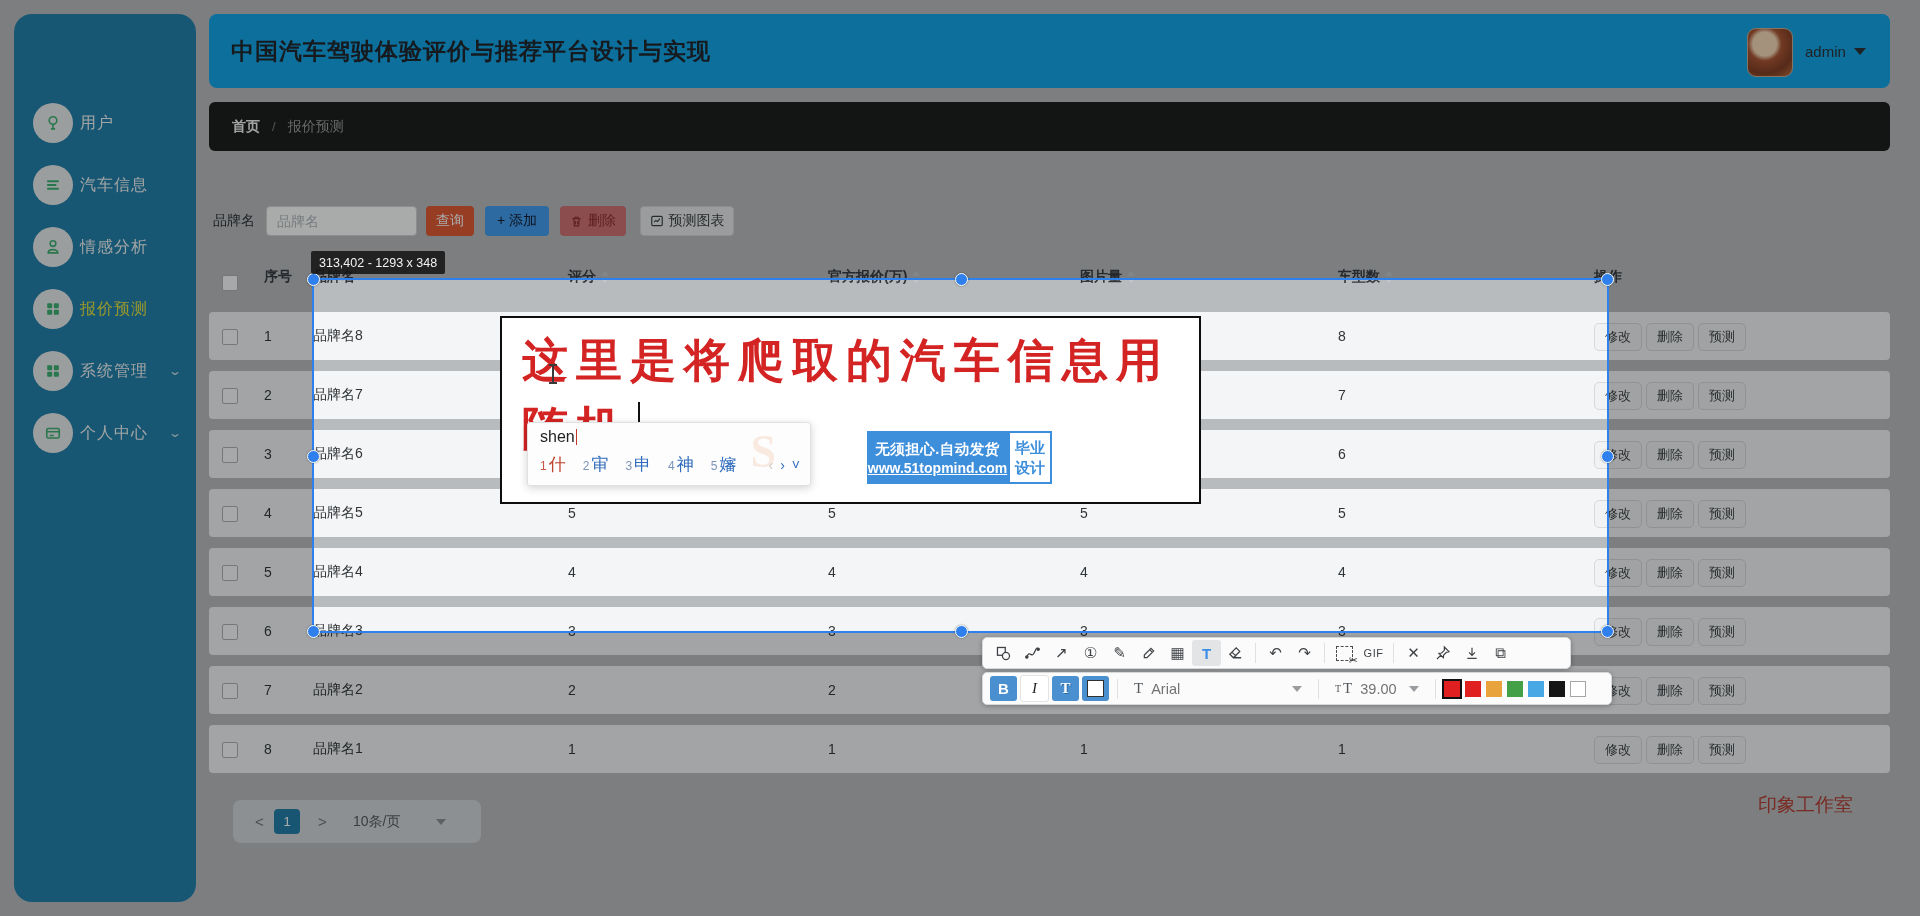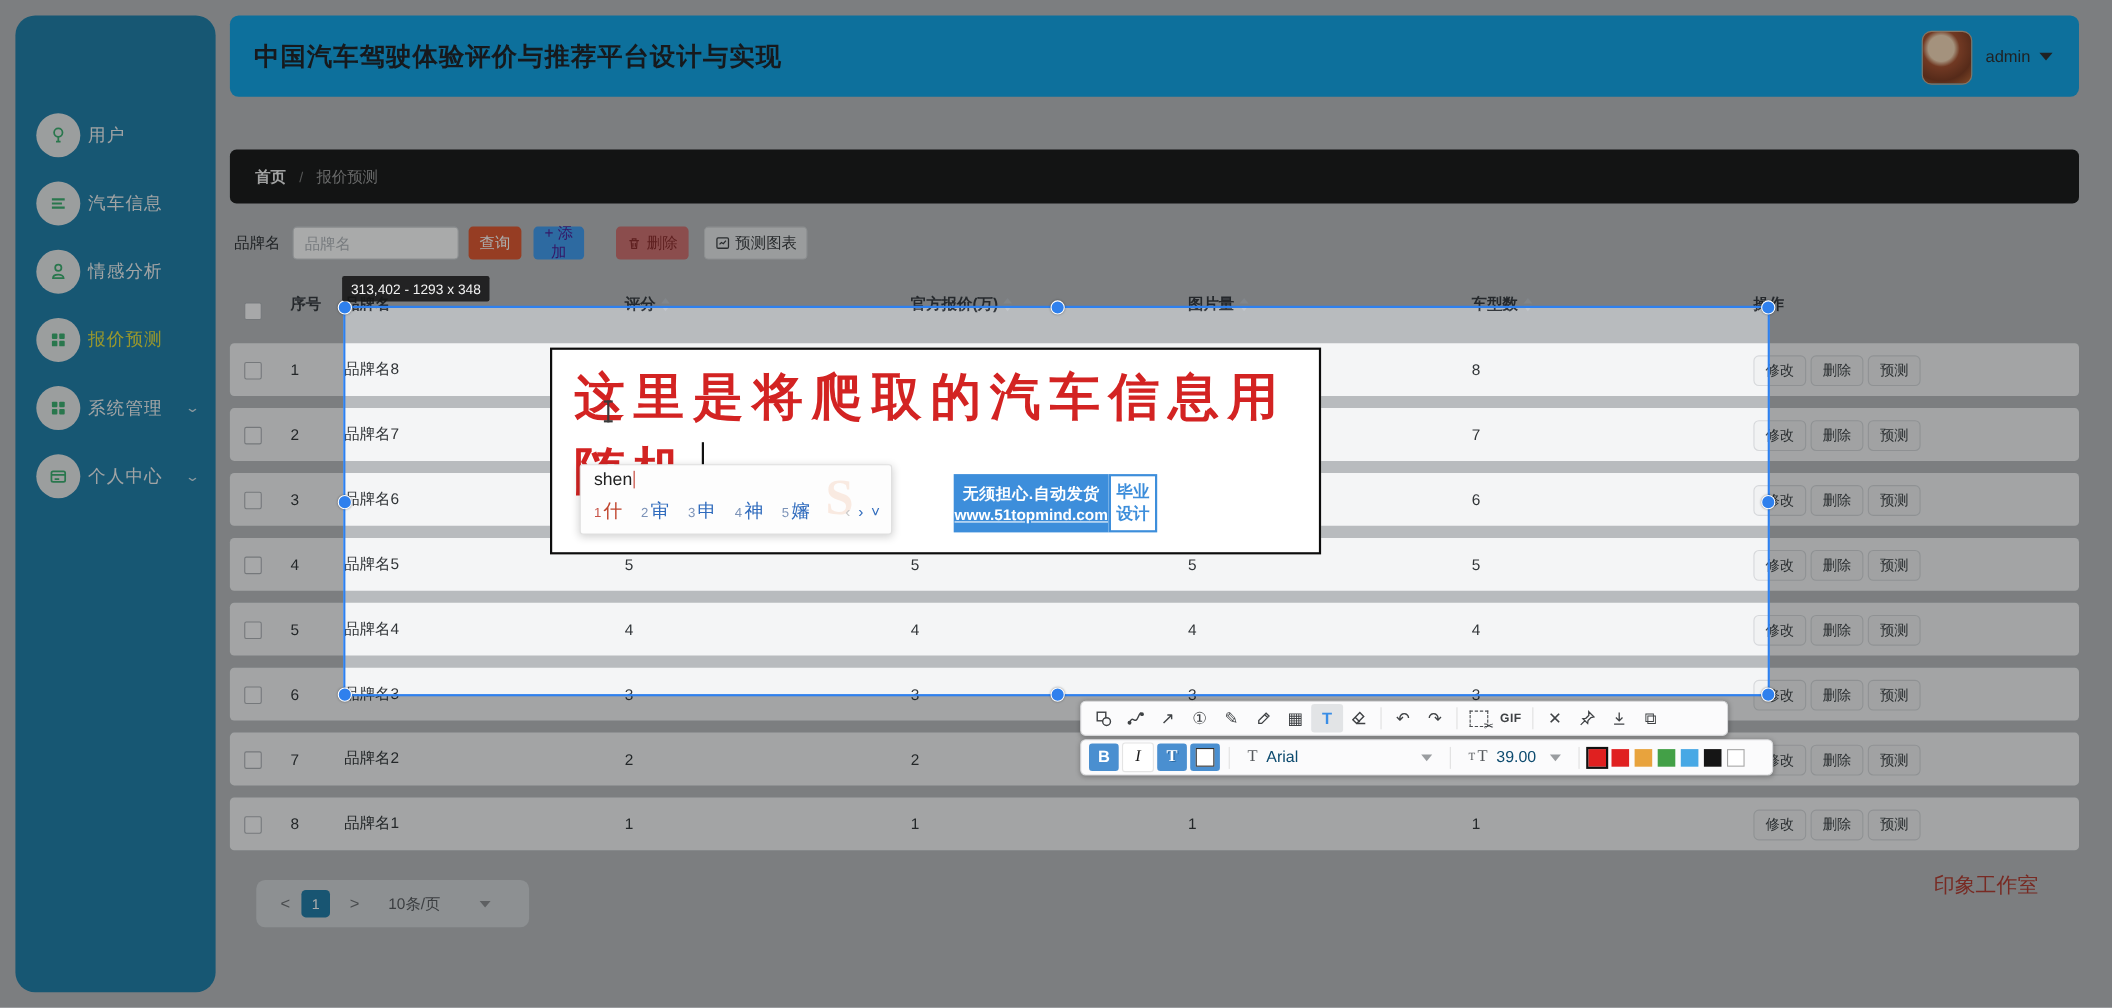--- a/index.html
+++ b/index.html
@@ -19,35 +19,35 @@
   .title{position:absolute;left:22px;top:0;height:74px;display:flex;align-items:center;
          font-size:23px;font-weight:700;color:#1c2025;letter-spacing:1px;}
   .avatar{position:absolute;left:1538px;top:14px;width:44px;height:47px;border-radius:9px;
           background:radial-gradient(circle at 38% 32%,#f6d9b8 0 28%,#a8512f 40%,#7e3a20 70%,#c06a36);
           border:1px solid #c9ad92;}
   .userbox{position:absolute;left:1596px;top:0;height:74px;display:flex;align-items:center;gap:8px;cursor:pointer;}
   .username{font-size:15px;color:#2a2d30;}
   .user-caret{width:0;height:0;border-left:6px solid transparent;border-right:6px solid transparent;
               border-top:7px solid #2a2d30;}
   .breadcrumb{position:absolute;left:209px;top:102px;width:1681px;height:49px;background:#171717;
-              border-radius:6px;display:flex;align-items:center;z-index:1;margin-top:34px;}
+              border-radius:6px;display:flex;align-items:center;z-index:1;}
   .bc-home{margin-left:23px;font-size:14px;font-weight:700;color:#f2f2f2;cursor:pointer;}
   .bc-sep{margin:0 12px;font-size:13px;color:#7d7d7d;}
   .bc-cur{font-size:14px;color:#9a9a9a;}
   .filter-label{position:absolute;left:213px;top:206px;height:30px;display:flex;align-items:center;
                 font-size:14px;color:#2c2f33;z-index:1;}
   .filter-input{position:absolute;left:266px;top:206px;width:151px;height:30px;box-sizing:border-box;
                 border:1px solid #cfd2d5;border-radius:4px;background:#fdfdfd;padding:0 10px;
                 font-size:14px;color:#333;z-index:1;outline:none;}
   .filter-input::placeholder{color:#b3b7bc;}
   .btn{position:absolute;top:206px;height:30px;border:none;border-radius:4px;font-size:14px;
        display:flex;align-items:center;justify-content:center;gap:5px;cursor:pointer;z-index:1;
        font-family:inherit;}
   .btn-search{left:426px;width:48px;background:#e0572f;color:#fff;}
-  .btn-add{left:485px;width:46px;background:#3f9bf0;color:#4c1d95;}
+  .btn-add{left:485px;width:64px;background:#3f9bf0;color:#0f172a;}
   .btn-del{left:560px;width:66px;background:#cf6f6f;color:#8c2a2a;}
   .btn-chart{left:640px;width:94px;background:#e7e9ea;border:1px solid #d2d4d6;color:#3a3d40;}
   
   .th-cell{position:absolute;top:268px;font-size:14px;font-weight:600;color:#33373c;z-index:1;
            display:flex;align-items:center;cursor:default;}
   .th-cell.sortable{cursor:pointer;}
   .sort{display:inline-flex;flex-direction:column;margin-left:5px;gap:2px;}
   .sort b{display:block;width:0;height:0;border-left:4px solid transparent;border-right:4px solid transparent;}
   .sort .up{border-bottom:5px solid #c2c6cc;}
   .sort .dn{border-top:5px solid #c2c6cc;}
@@ -115,36 +115,36 @@
             font-size:15px;font-weight:700;display:flex;flex-direction:column;align-items:center;
             justify-content:center;line-height:20px;}
   .snipbar{position:absolute;background:#fbfbfc;border:1px solid #d7d8da;border-radius:5px;
            box-shadow:0 1px 5px rgba(0,0,0,0.28);display:flex;align-items:center;z-index:20;}
   .bar1{left:982px;top:637px;width:589px;height:32px;padding:0 6px;box-sizing:border-box;}
   .bar2{left:982px;top:672px;width:630px;height:33px;padding:0 7px;box-sizing:border-box;gap:3px;}
   .tool{width:29px;height:26px;display:flex;align-items:center;justify-content:center;
         font-size:15px;color:#3f4245;cursor:pointer;border-radius:3px;flex:0 0 auto;}
   .tool.active{background:#e2e4e6;color:#3a8ee6;font-weight:700;}
   .vsep{width:1px;height:20px;background:#e0e0e0;margin:0 5px;flex:0 0 auto;}
-  .gif{font-size:11px;font-weight:700;letter-spacing:0.5px;}
+  .gif{font-size:11px;font-weight:400;letter-spacing:0.5px;}
   .dashcap{position:relative;width:15px;height:13px;border:1.4px dashed #4a4d50;}
   .dashcap span{position:absolute;right:-6px;bottom:-7px;font-size:11px;color:#3f4245;}
   .fmt{width:27px;height:25px;display:flex;align-items:center;justify-content:center;border-radius:3px;
        cursor:pointer;flex:0 0 auto;}
   .fmt.on{background:#4a8fd0;color:#fff;}
   .fmt.off{background:#ffffff;border:1px solid #e4e4e4;color:#1c1c1c;}
   .fmt-b{font-weight:700;font-size:15px;}
   .fmt-i{font-style:italic;font-family:"Liberation Serif",serif;font-size:15px;}
   .fmt-t{font-family:"Liberation Serif",serif;font-weight:700;font-size:15px;text-shadow:1px 1px 0 #2a6aa5;}
   .fmt-sw{background:#4a8fd0;}
   .fmt-sw i{display:block;width:15px;height:15px;background:#fff;border:1px solid #30302f;}
   .ddl{height:25px;display:flex;align-items:center;gap:8px;padding:0 8px;cursor:pointer;flex:0 0 auto;}
   .ddl .glyphT{font-family:"Liberation Serif",serif;font-size:15px;color:#55585b;}
   .ddl .small-t{font-size:10px;margin-right:-6px;}
-  .ddl .val{font-size:14.5px;color:#0c4a6e;}
+  .ddl .val{font-size:14.5px;color:#737373;}
   .ddl .caret{width:0;height:0;border-left:5px solid transparent;border-right:5px solid transparent;
               border-top:6px solid #9a9da0;margin-left:4px;}
   .ddl-font{width:168px;justify-content:flex-start;}
   .ddl-font .caret{margin-left:auto;}
   .swatches{display:flex;gap:5px;align-items:center;flex:0 0 auto;}
   .sw{width:16px;height:16px;cursor:pointer;box-sizing:border-box;}
   .sw.sel{outline:2.5px solid #101010;}
   .sw.white{border:1px solid #a5a5a5;}
   svg{display:block;}
 </style>

